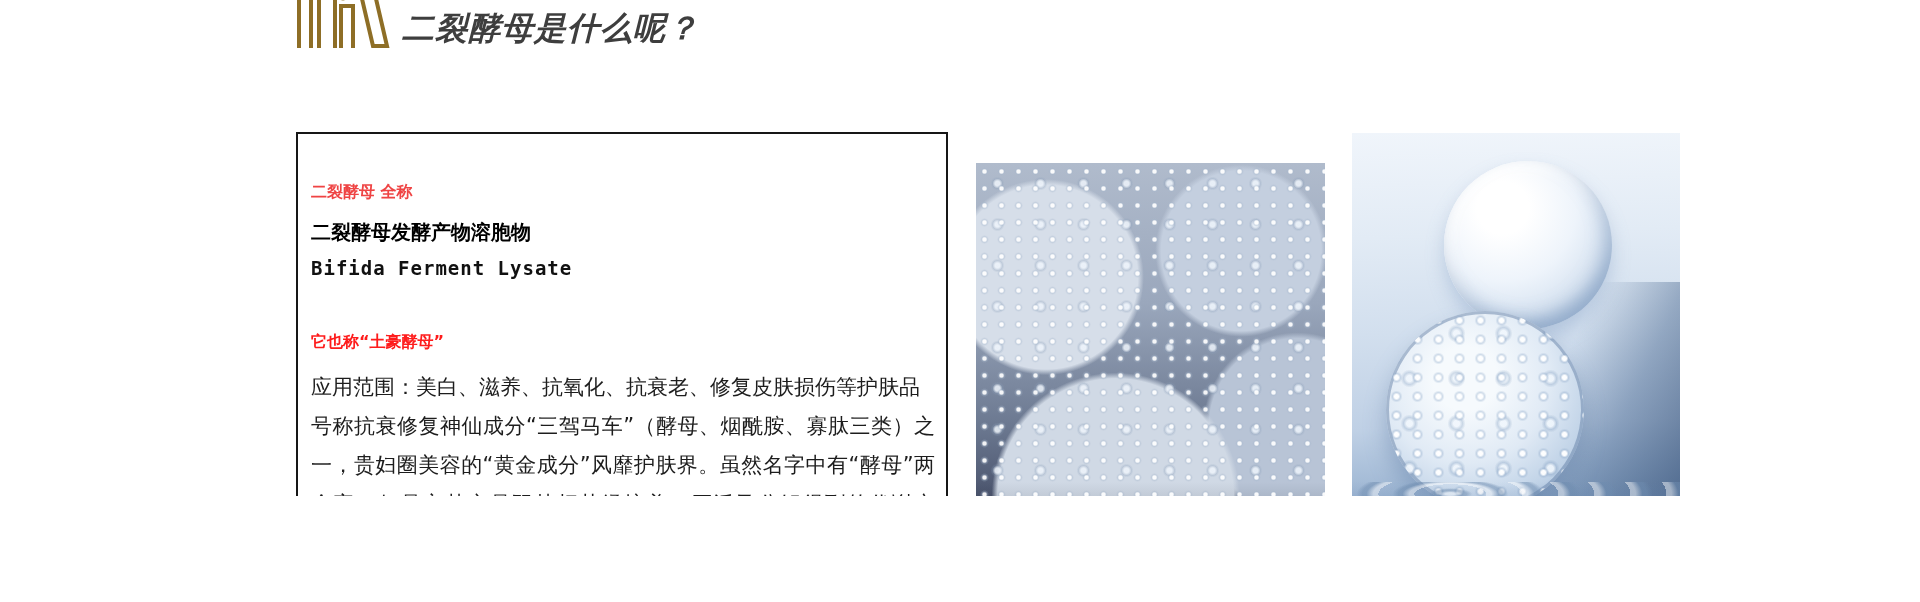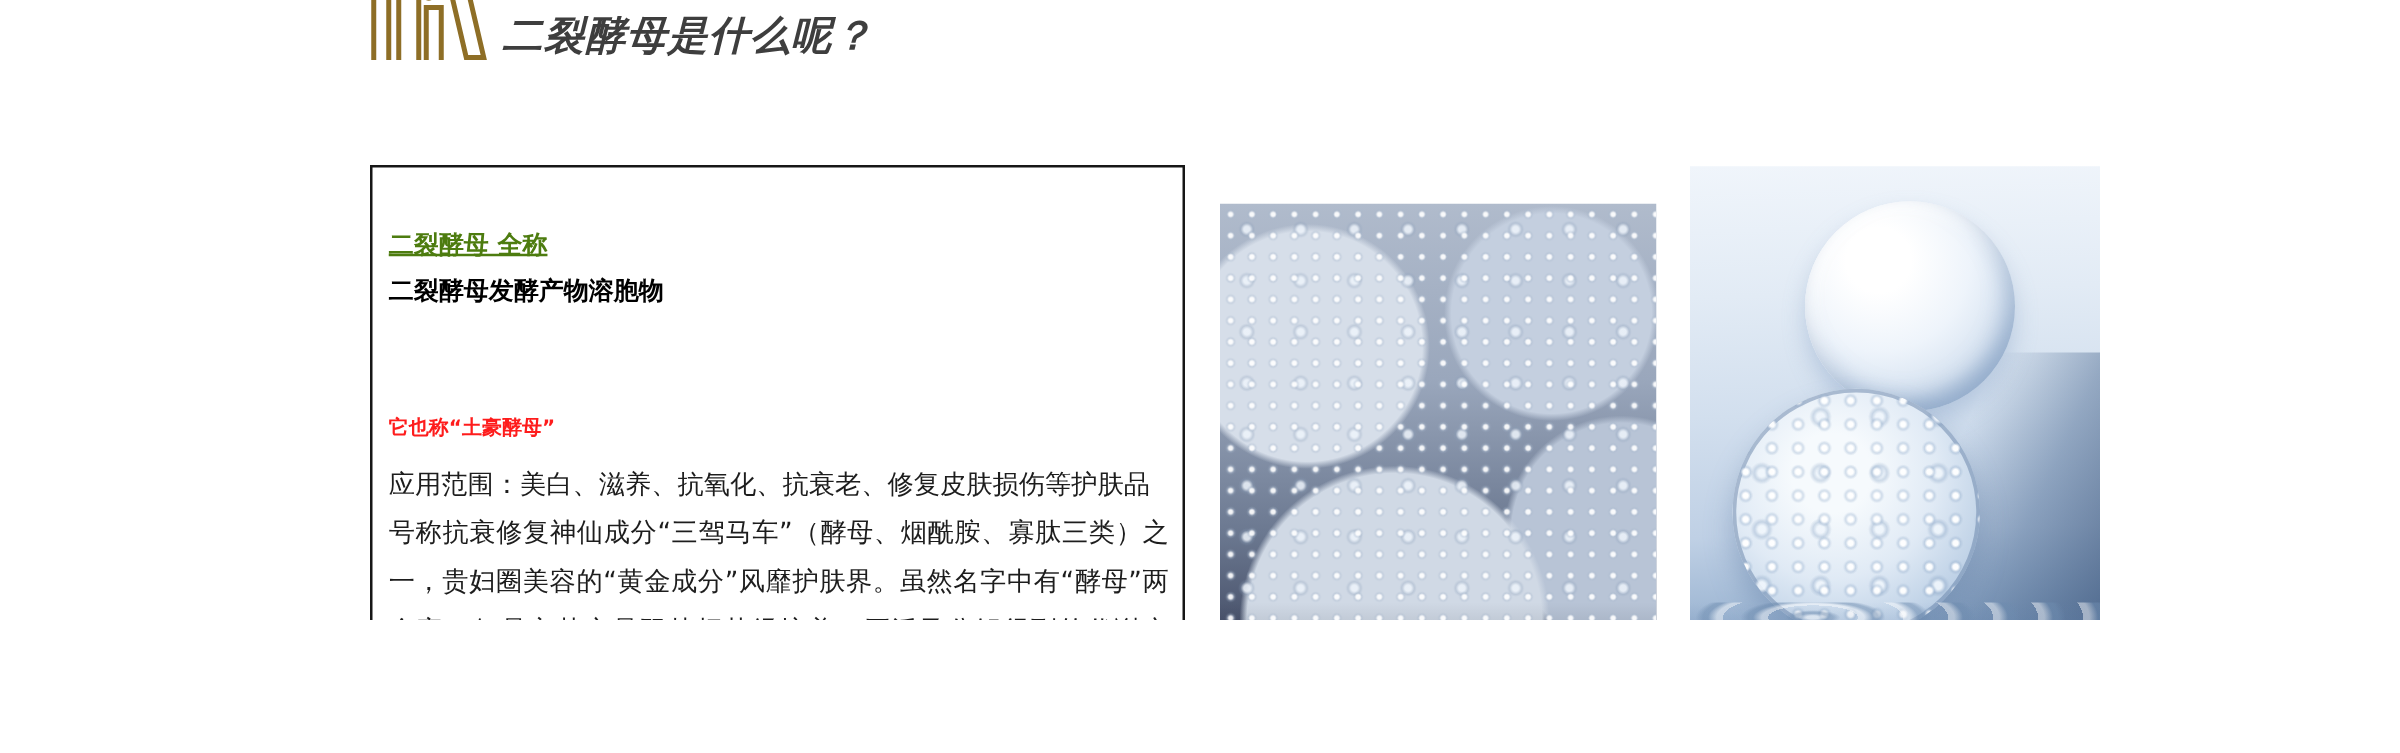--- a/index.html
+++ b/index.html
@@ -9,21 +9,21 @@
   
   .logo{position:absolute;left:293px;top:-16px;width:100px;height:64px;}
   .page-title{position:absolute;left:402px;top:8px;margin:0;
     font-family:"DejaVu Serif","Liberation Serif",serif;font-style:italic;font-weight:bold;
     font-size:32px;line-height:40px;letter-spacing:1px;color:#3e3e3e;}
 
   
   .panel{position:absolute;left:296px;top:132px;width:652px;height:500px;
     border:2px solid #161616;background:#ffffff;box-sizing:border-box;}
   .panel p{margin:0;}
-  .h-cn1{position:absolute;left:13px;top:48px;font-size:20px;font-weight:bold;color:#4d7c0f;text-decoration:underline;}
+  .h-cn1{position:absolute;left:13px;top:48px;font-size:16px;font-weight:bold;color:#ef4444;}
   .h-cn2{position:absolute;left:13px;top:85px;font-size:20px;font-weight:bold;color:#000000;}
   .h-en{position:absolute;left:13px;top:123px;font-family:"DejaVu Sans Mono","Liberation Mono",monospace;
     font-size:19px;font-weight:bold;letter-spacing:1px;color:#111111;}
   .alias{position:absolute;left:13px;top:198px;font-size:16px;font-weight:bold;color:#fe1c1c;}
   .body-text{position:absolute;left:13px;top:234px;width:624px;
     font-size:21px;line-height:39px;color:#1d1d1d;text-align:justify;}
 
   
   .photo1{position:absolute;left:976px;top:163px;width:349px;height:439px;overflow:hidden;
     background:
@@ -71,20 +71,21 @@
     <path d="M26 64 V2 H42 V64"></path>
     <circle cx="50" cy="11" r="5.5" fill="#8e6e26" stroke="none"></circle>
     <path d="M48 64 V22 H60 V64"></path>
     <path d="M66 2 L80 2 L94 62 L80 62 Z"></path>
   </svg>
   <h1 class="page-title">二裂酵母是什么呢？</h1>
 
   <section class="panel">
     <p class="h-cn1">二裂酵母 全称</p>
     <p class="h-cn2">二裂酵母发酵产物溶胞物</p>
+    <p class="h-en">Bifida Ferment Lysate</p>
     <p class="alias">它也称“土豪酵母”</p>
     <div class="body-text">
       <p>应用范围：美白、滋养、抗氧化、抗衰老、修复皮肤损伤等护肤品</p>
       <p>号称抗衰修复神仙成分“三驾马车”（酵母、烟酰胺、寡肽三类）之一，贵妇圈美容的“黄金成分”风靡护肤界。虽然名字中有“酵母”两个字，但是它其实是双歧杆菌经培养、灭活及分解得到的代谢产物、细胞质片段、细胞壁组分及多糖复合体。包括维他命B群、矿物质、氨基酸等护肤精华，能支持皮肤提升自身保护和修护。</p>
     </div>
   </section>
 
   <figure class="photo1" style="margin:0">
     <div class="ph1-shadow"></div>
   </figure>

